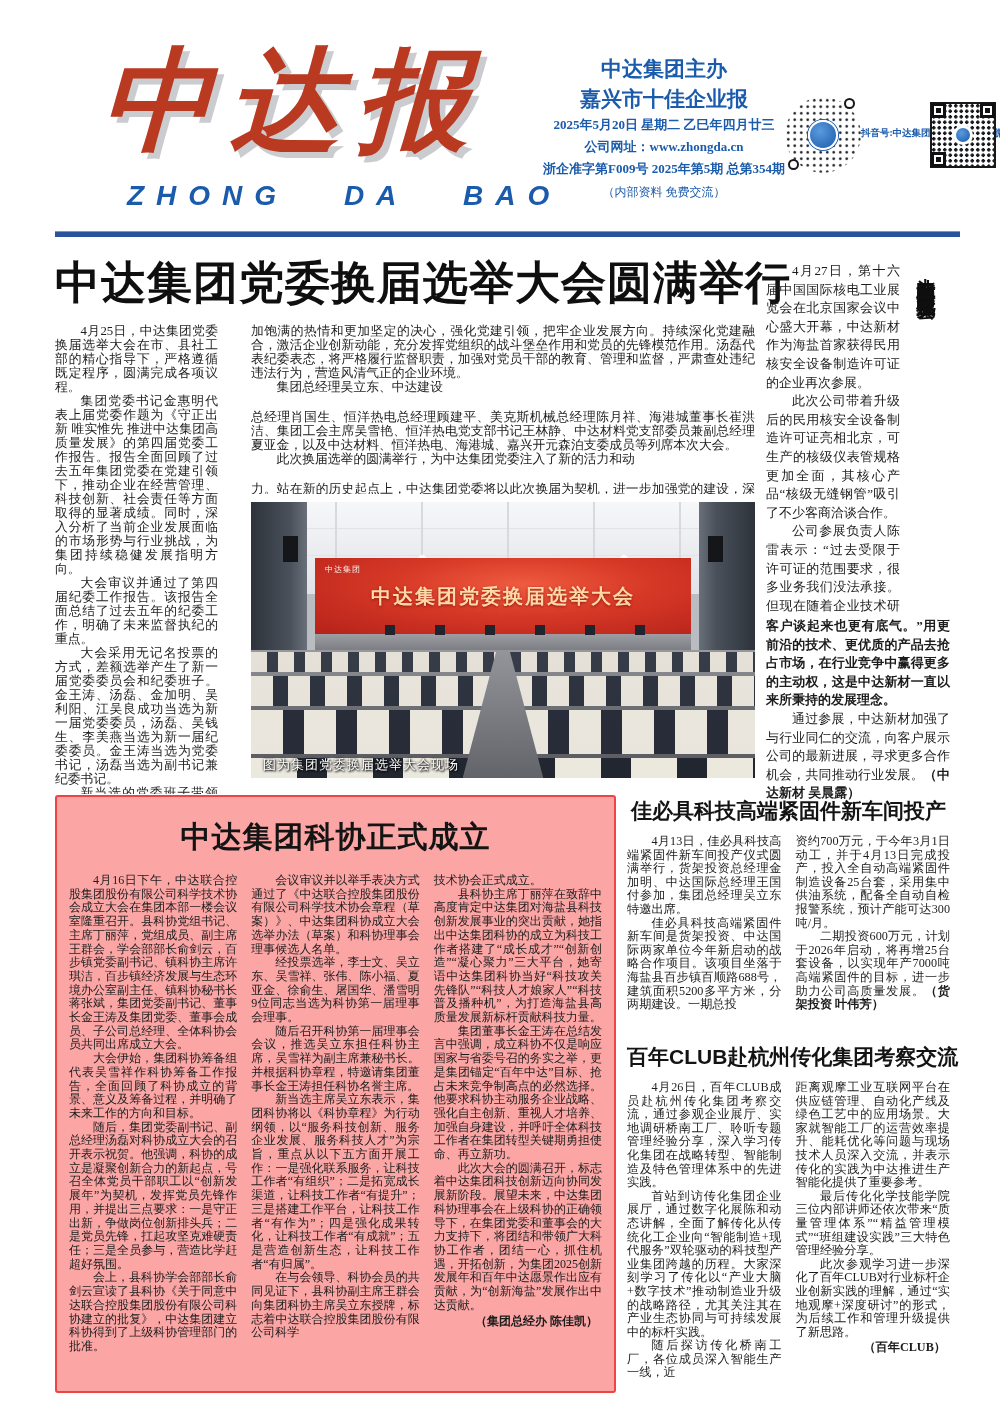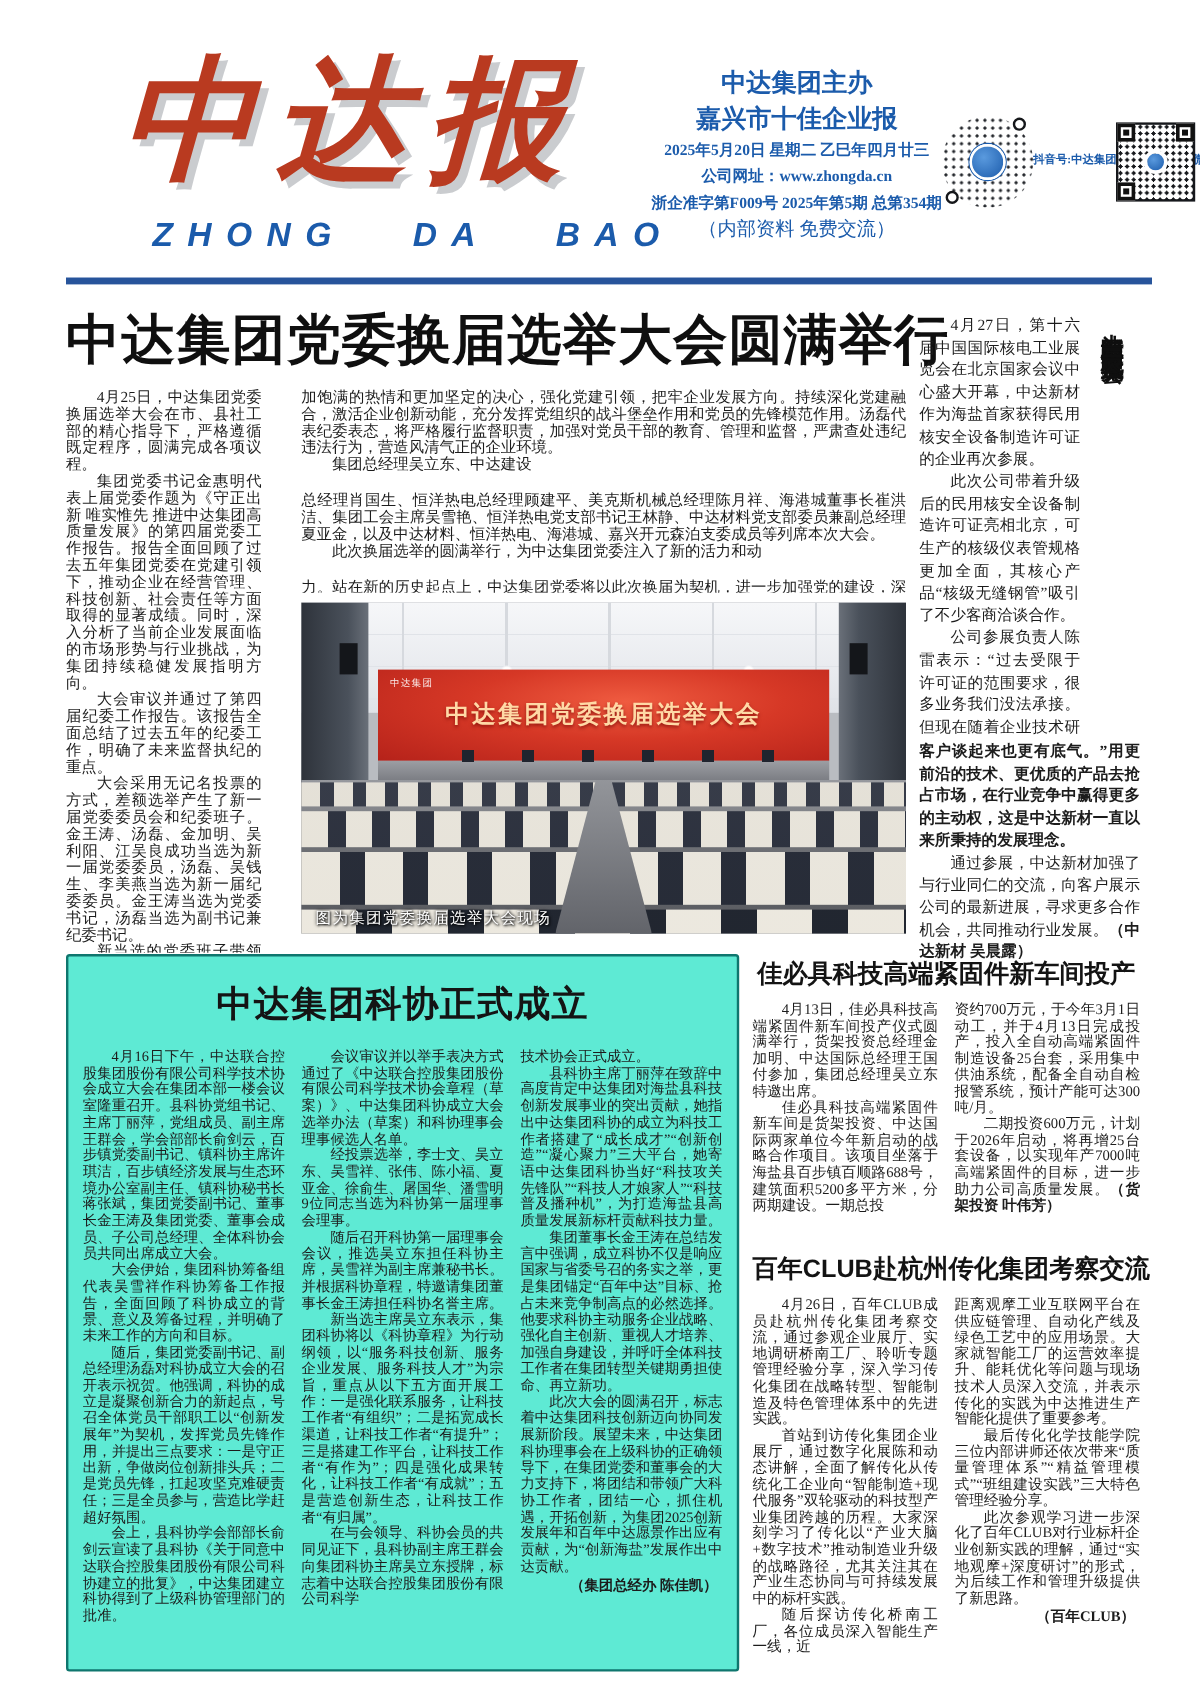--- a/index.html
+++ b/index.html
@@ -20,21 +20,21 @@
     white-space:nowrap;
   }
   .masthead-en {
     font-family:"Liberation Sans",sans-serif; font-weight:700; font-style:italic;
     color:#1b5bab; font-size:28px; letter-spacing:12px; word-spacing:36px; margin:10px 0 0 72px;
     white-space:nowrap;
   }
   .header-info { width:292px; padding-top:24px; text-align:center; color:#1b5bab; }
   .info-l1 { font-size:21px; font-weight:700; line-height:30px; white-space:nowrap; }
   .info-l2 { font-size:13px; font-weight:700; line-height:22px; white-space:nowrap; }
-  .info-l3 { font-size:16px; line-height:24px; white-space:nowrap; }
+  .info-l3 { font-size:12px; line-height:24px; white-space:nowrap; }
   .qr-zone { flex:1; padding-top:12px; display:flex; flex-direction:row; align-items:center; }
   .qr-round {
     width:76px; height:76px; border-radius:50%; position:relative;
     background-image:radial-gradient(circle at center,#fff 0 15px,transparent 15px),
                      radial-gradient(#23262b 1.2px,transparent 1.4px);
     background-size:100% 100%,6.5px 6.5px;
   }
   .qr-core {
     position:absolute; left:50%; top:50%; width:30px; height:30px; margin:-15px 0 0 -15px;
     border-radius:50%; background:radial-gradient(circle at 38% 35%,#5a9ade,#1b5bab);
@@ -134,21 +134,21 @@
     flex:1; writing-mode:vertical-rl; text-orientation:upright;
     font-family:"Liberation Sans","DejaVu Sans",sans-serif; font-weight:900;
     font-size:19px; letter-spacing:1.5px; line-height:48px; color:#0f0f0f; margin-left:2px;
   }
   .sidebar-wide { margin-top:1px; }
   .inline-sign { font-weight:700; }
 
   
   .science-box {
     position:absolute; top:795px; left:55px; width:561px; height:598px;
-    border:2px solid #0f766e; border-radius:3px; padding:8px 12px; background:#5eead4;
+    border:2px solid #ef4444; border-radius:3px; padding:8px 12px; background:#fca5a5;
   }
   .science-title {
     margin:12px 0 16px; text-align:center; font-family:"Liberation Sans","DejaVu Sans",sans-serif;
     font-weight:900; font-size:30px; color:#141414; letter-spacing:1px;
   }
   .science-cols { display:flex; gap:14px; font-size:12px; line-height:13.7px; height:482px; overflow:hidden; text-align:justify; }
   .scol { flex:1; }
   .scol p { margin:0; text-indent:2em; }
   .scol p.cont { text-indent:0; }
 

